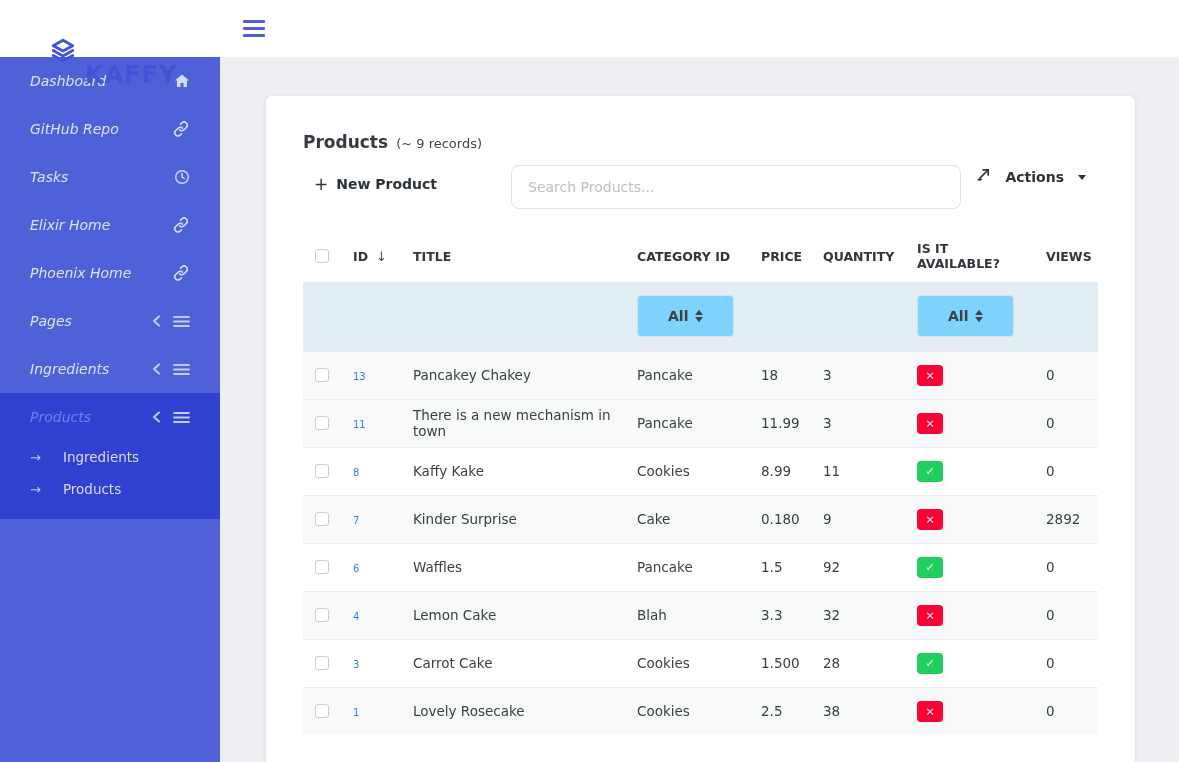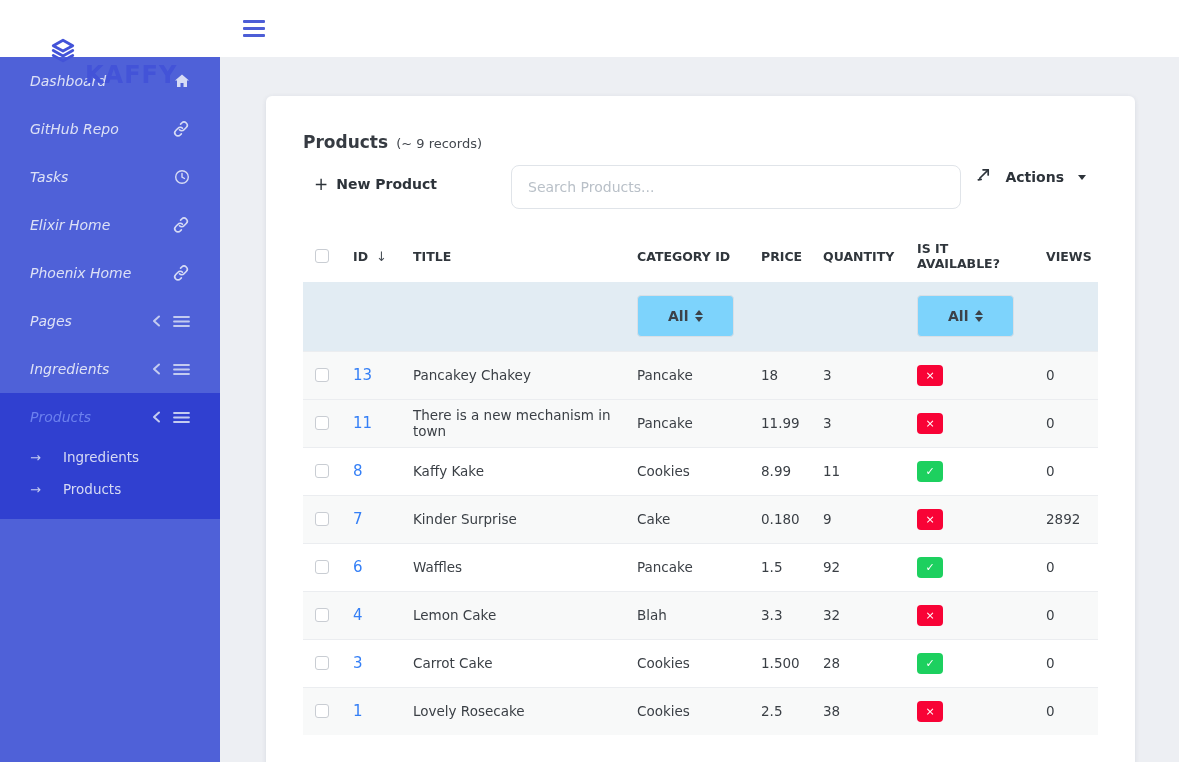--- a/index.html
+++ b/index.html
@@ -51,21 +51,21 @@
     border-top:5px solid #2d333a; margin-top:2px; }
 
   
   table { border-collapse:collapse; table-layout:fixed; width:795px; margin-top:24px; }
   th { text-align:left; font-size:12.5px; font-weight:bold; color:#30363c; padding:9px 12px 11px 12px; }
   th .sort { color:#4a5058; font-weight:normal; font-size:13px; margin-left:8px; }
   tr.filter-row td { background:#e2ecf3; height:69px; padding:0 12px; }
   td { font-size:13.5px; color:#3a3f45; padding:0 12px; height:48px; }
   tbody tr { border-top:1px solid #ebedf0; }
   tbody tr.stripe { background:#f8f9f9; }
-  .id-link { color:#347ff6; text-decoration:none; font-size:15px; cursor:pointer; }
+  .id-link { color:#347ff6; text-decoration:none; font-size:10px; cursor:pointer; }
   .cbx { appearance:none; -webkit-appearance:none; width:14px; height:14px; border:1px solid #c9cdd3;
     border-radius:3px; background:#fff; cursor:pointer; display:block; }
   .badge { display:inline-flex; align-items:center; justify-content:center; width:26px; height:21px;
     border-radius:4px; color:#fff; font-size:11px; line-height:1; }
   .badge.no  { background:#f80336; }
   .badge.yes { background:#1dd05f; }
 
   .filter-select { width:97px; height:42px; background:#7dd3fc; border:1px solid #d9dfe5; border-radius:4px;
     display:flex; align-items:center; justify-content:space-between; padding:0 30px; cursor:pointer; }
   .filter-select .fs-val { font-size:14px; font-weight:bold; color:#3c4248; }

